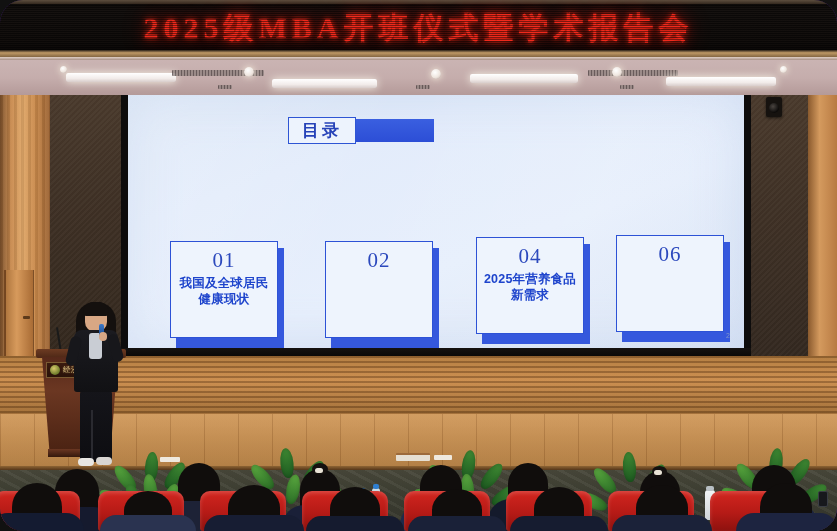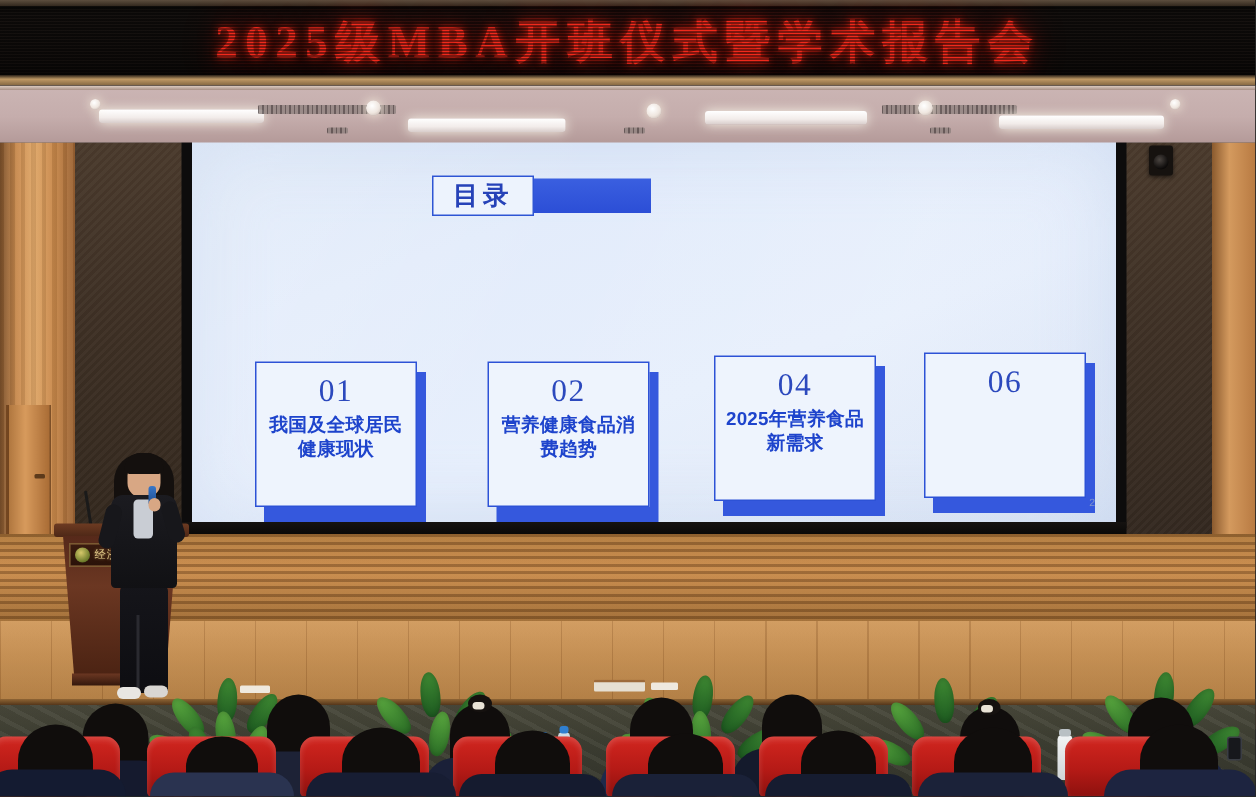--- a/index.html
+++ b/index.html
@@ -3,21 +3,22 @@
 <meta charset="utf-8">
 <style>
   * { margin:0; padding:0; box-sizing:border-box; }
   html,body { background:#111; }
   body { font-family:"Liberation Sans", sans-serif; }
 
   #stage {
     position:relative;
     width:837px; height:531px;
     overflow:hidden;
-    background:#404040;
+    background:#4c1d95;
+    border-radius:23px;
   }
 
   
   .led-banner {
     position:absolute; left:0; top:0; width:837px; height:57px;
     background:linear-gradient(180deg,#0a0806 0%,#161210 18%,#120e0c 72%,#070505 100%);
     overflow:hidden;
     z-index:40;
   }
   .led-banner:before {
@@ -447,21 +448,20 @@
           <div class="card-face">
             <div class="card-num">01</div>
             <div class="card-label">我国及全球居民健康现状</div>
           </div>
         </div>
 
         <div class="card-wrap" style="left:197px;top:8px;">
           <div class="card-shadow"></div>
           <div class="card-face">
             <div class="card-num">02</div>
-            <div class="card-label">营养健康食品消费趋势</div>
           </div>
         </div>
 
         <div class="card-wrap" style="left:348px;top:4px;">
           <div class="card-shadow"></div>
           <div class="card-face">
             <div class="card-num">04</div>
             <div class="card-label">2025年营养食品新需求</div>
           </div>
         </div>

